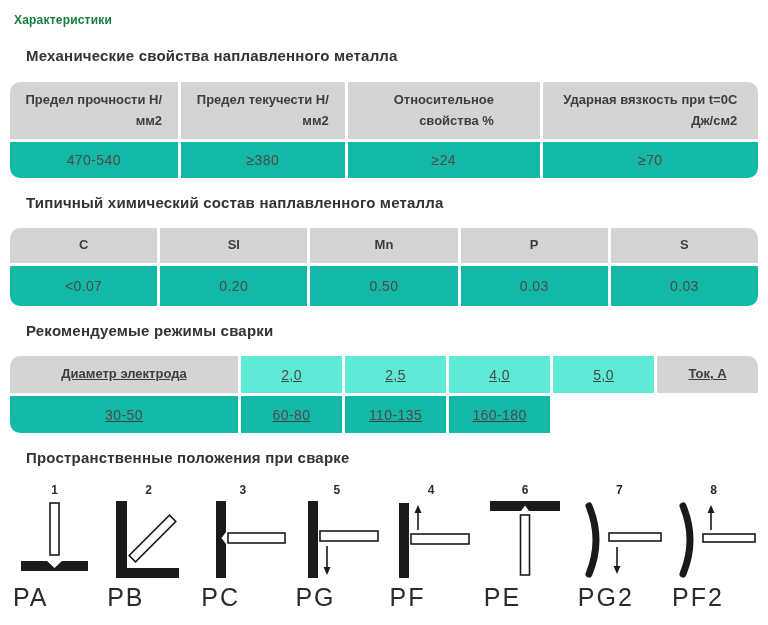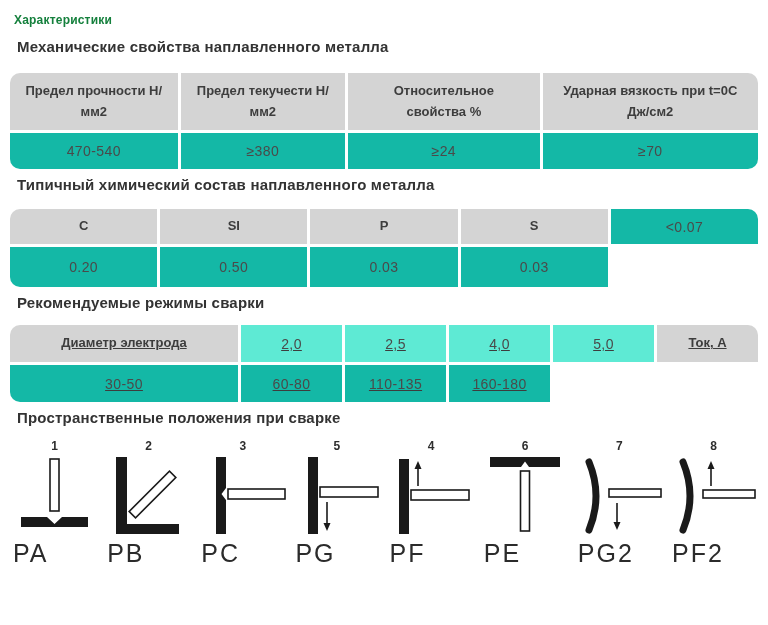--- a/index.html
+++ b/index.html
@@ -9,39 +9,39 @@
     font-family: "Liberation Sans", sans-serif;
     color: #3d3d3d;
   }
   .page { padding: 5px 10px 0 10px; }
 
   h1.page-title {
     margin: 4px; font-size: 12px; line-height: 22px;
     font-weight: 700; color: #15803d; letter-spacing: 0.2px;
   }
   h2.section-heading {
-    margin: 7px; font-size: 15px; line-height: 18px;
+    margin: 16px; font-size: 15px; line-height: 18px;
     font-weight: 700; color: #333333; letter-spacing: 0.2px;
   }
   .mt-mech-h { margin-top: 13px; }
   .mt-chem-h { margin-top: 26px; }
   .mt-modes-h { margin-top: 22px; }
   .mt-pos-h { margin-top: 24px; }
 
   .tbl {
     display: grid; gap: 3px; width: 748px;
     border-radius: 10px; overflow: hidden;
   }
   .tbl-mech { margin-top: 17px; grid-template-columns: 168fr 165fr 192fr 216fr; grid-template-rows: 57px 36px; }
   .tbl-chem { margin-top: 15px; grid-template-columns: repeat(5, 1fr); grid-template-rows: 35px 40px; }
   .tbl-modes { margin-top: 13px; grid-template-columns: 228px repeat(5, 1fr); grid-template-rows: 37px 37px; text-decoration: underline; }
 
   .cell {
     display: flex; align-items: center; justify-content: center;
-    text-align: center; padding: 2px 8px;
+    text-align: right; padding: 2px 8px;
   }
   .cell.head {
     background: #d4d4d4; font-weight: 700; font-size: 13px;
     line-height: 1.55; color: #3d3d3d; white-space: pre-line;
   }
   .cell.val { background: #14b8a6; font-size: 14px; color: #4a4a4a; letter-spacing: 0.4px; }
   .cell.plain { background: #5eead4; font-size: 14px; color: #4a4a4a; letter-spacing: 0.4px; }
 
   .positions {
     margin-top: 12px; width: 748px;
@@ -78,20 +78,21 @@
     <div class="cell val">470-540</div>
     <div class="cell val">≥380</div>
     <div class="cell val">≥24</div>
     <div class="cell val">≥70</div>
   </div>
 
   <h2 class="section-heading mt-chem-h">Типичный химический состав наплавленного металла</h2>
   <div class="tbl tbl-chem">
     <div class="cell head">C</div>
     <div class="cell head">SI</div>
+    <div class="cell head">Mn</div>
     <div class="cell head">P</div>
     <div class="cell head">S</div>
     <div class="cell val">&lt;0.07</div>
     <div class="cell val">0.20</div>
     <div class="cell val">0.50</div>
     <div class="cell val">0.03</div>
     <div class="cell val">0.03</div>
   </div>
 
   <h2 class="section-heading mt-modes-h">Рекомендуемые режимы сварки</h2>

